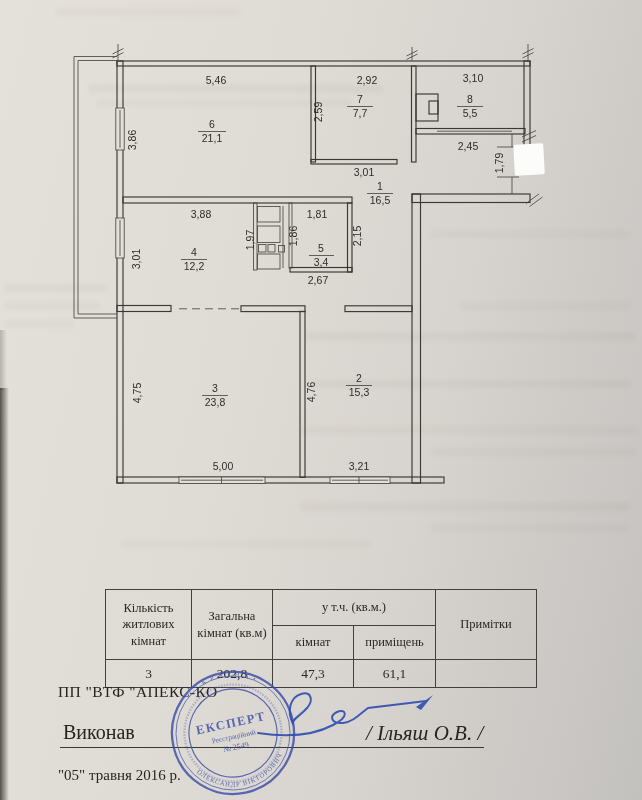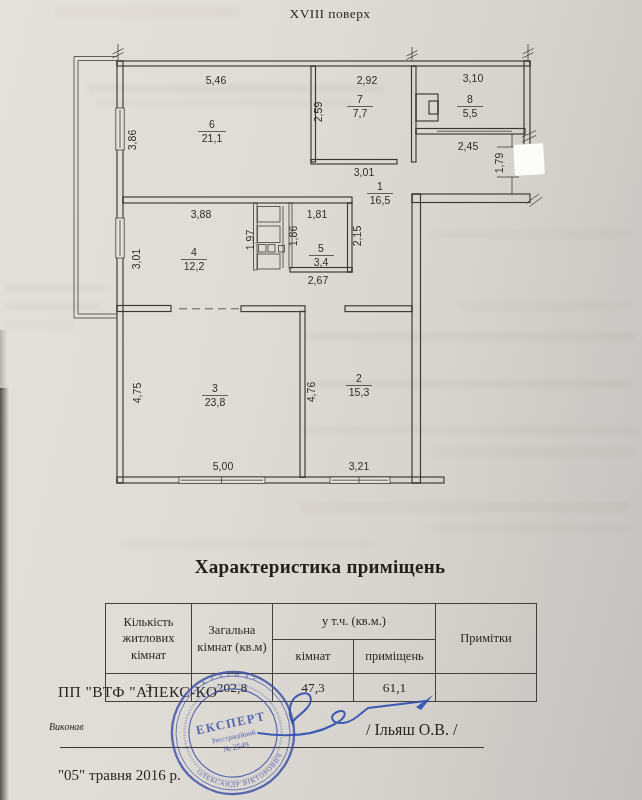--- a/index.html
+++ b/index.html
@@ -13,29 +13,29 @@
   .edge-soft{position:absolute;left:0;width:7px;background:linear-gradient(to right,rgba(48,42,36,.25),rgba(48,42,36,0));}
   .floor-title{position:absolute;top:6px;left:24px;width:612px;text-align:center;
     font-size:13.5px;color:#2a2825;letter-spacing:.4px;}
   .plan-svg{position:absolute;left:0;top:0;}
   .wall{fill:none;stroke:#3a3835;stroke-width:1.15;}
   .thin{fill:none;stroke:#4a4844;stroke-width:.85;}
   .winfill{fill:#e3dfd9;stroke:#4a4844;stroke-width:.85;}
   .rl{font-family:"Liberation Sans",sans-serif;font-size:10.5px;fill:#2e2c29;text-anchor:middle;}
   .tbl-title{position:absolute;left:100px;top:556px;width:440px;text-align:center;
     font-size:19px;font-weight:600;color:#22201d;letter-spacing:.3px;}
-  table.tbl{position:absolute;left:105px;top:603px;border-collapse:collapse;padding-left:18px;}
+  table.tbl{position:absolute;left:105px;top:589px;border-collapse:collapse;padding-left:18px;}
   .tbl th,.tbl td{border:1.3px solid #43403b;font-family:"Liberation Serif",serif;font-weight:normal;
     color:#2a2825;text-align:center;vertical-align:middle;padding:1px 3px;}
   .tbl th{font-size:12.5px;line-height:1.3;}
   .tbl td{font-size:13.5px;height:25px;}
   .ftext{position:absolute;color:#272522;white-space:pre;}
   .company{left:58px;top:683px;font-size:15.5px;letter-spacing:.4px;}
-  .performed{left:49px;top:721px;font-size:10px;font-style:italic;}
-  .executor{left:366px;top:721px;font-size:16px;}
+  .performed{left:63px;top:721px;font-size:20px;}
+  .executor{left:366px;top:721px;font-size:21px;font-style:italic;}
   .sigline{position:absolute;left:60px;top:747px;width:424px;border-top:1.6px solid #3a3835;}
   .date{left:58px;top:767px;font-size:15px;}
   .stamp-svg{position:absolute;left:0;top:0;pointer-events:none;}
   .st{fill:none;stroke:#3c4ea6;}
   .stxt{fill:#3c4ea6;font-family:"Liberation Serif",serif;text-anchor:middle;}
 </style>
 </head>
 <body>
 
 <div class="page">
@@ -49,21 +49,20 @@
   <i class="bleed" style="left:430px;top:230px;width:200px;height:8px;opacity:.04"></i>
   <i class="bleed" style="left:460px;top:302px;width:172px;height:8px;opacity:.04"></i>
   <i class="bleed" style="left:305px;top:332px;width:330px;height:9px;opacity:.05"></i>
   <i class="bleed" style="left:310px;top:380px;width:322px;height:8px;opacity:.05"></i>
   <i class="bleed" style="left:300px;top:426px;width:338px;height:8px;opacity:.045"></i>
   <i class="bleed" style="left:432px;top:448px;width:205px;height:8px;opacity:.04"></i>
   <i class="bleed" style="left:300px;top:502px;width:330px;height:9px;opacity:.05"></i>
   <i class="bleed" style="left:430px;top:524px;width:200px;height:8px;opacity:.04"></i>
   <i class="bleed" style="left:120px;top:540px;width:250px;height:8px;opacity:.035"></i>
 
-  <div class="floor-title">XVIII поверх</div>
 
   <svg class="plan-svg" width="642" height="548" viewBox="0 0 642 548">
 
     <g>
       <path class="thin" d="M117,56.5 H74 V318 H117"></path>
       <path class="thin" d="M117,60.5 H78 V314 H117"></path>
     </g>
 
     <g>
       <rect class="wall" x="117" y="61" width="413" height="5"></rect>
@@ -194,21 +193,20 @@
       <line class="thin" x1="202" y1="395.5" x2="228" y2="395.5"></line>
       <text class="rl" x="215" y="406">23,8</text>
     </g>
     <g>
       <text class="rl" x="359" y="382">2</text>
       <line class="thin" x1="346" y1="385.5" x2="372" y2="385.5"></line>
       <text class="rl" x="359" y="396">15,3</text>
     </g>
   </svg>
 
-  <div class="tbl-title">Характеристика приміщень</div>
 
   <table class="tbl">
     <colgroup>
       <col style="width:86px">
         <col style="width:81px">
         <col style="width:81px">
       <col style="width:82px">
         <col style="width:101px">
     </colgroup>
     <tbody>

